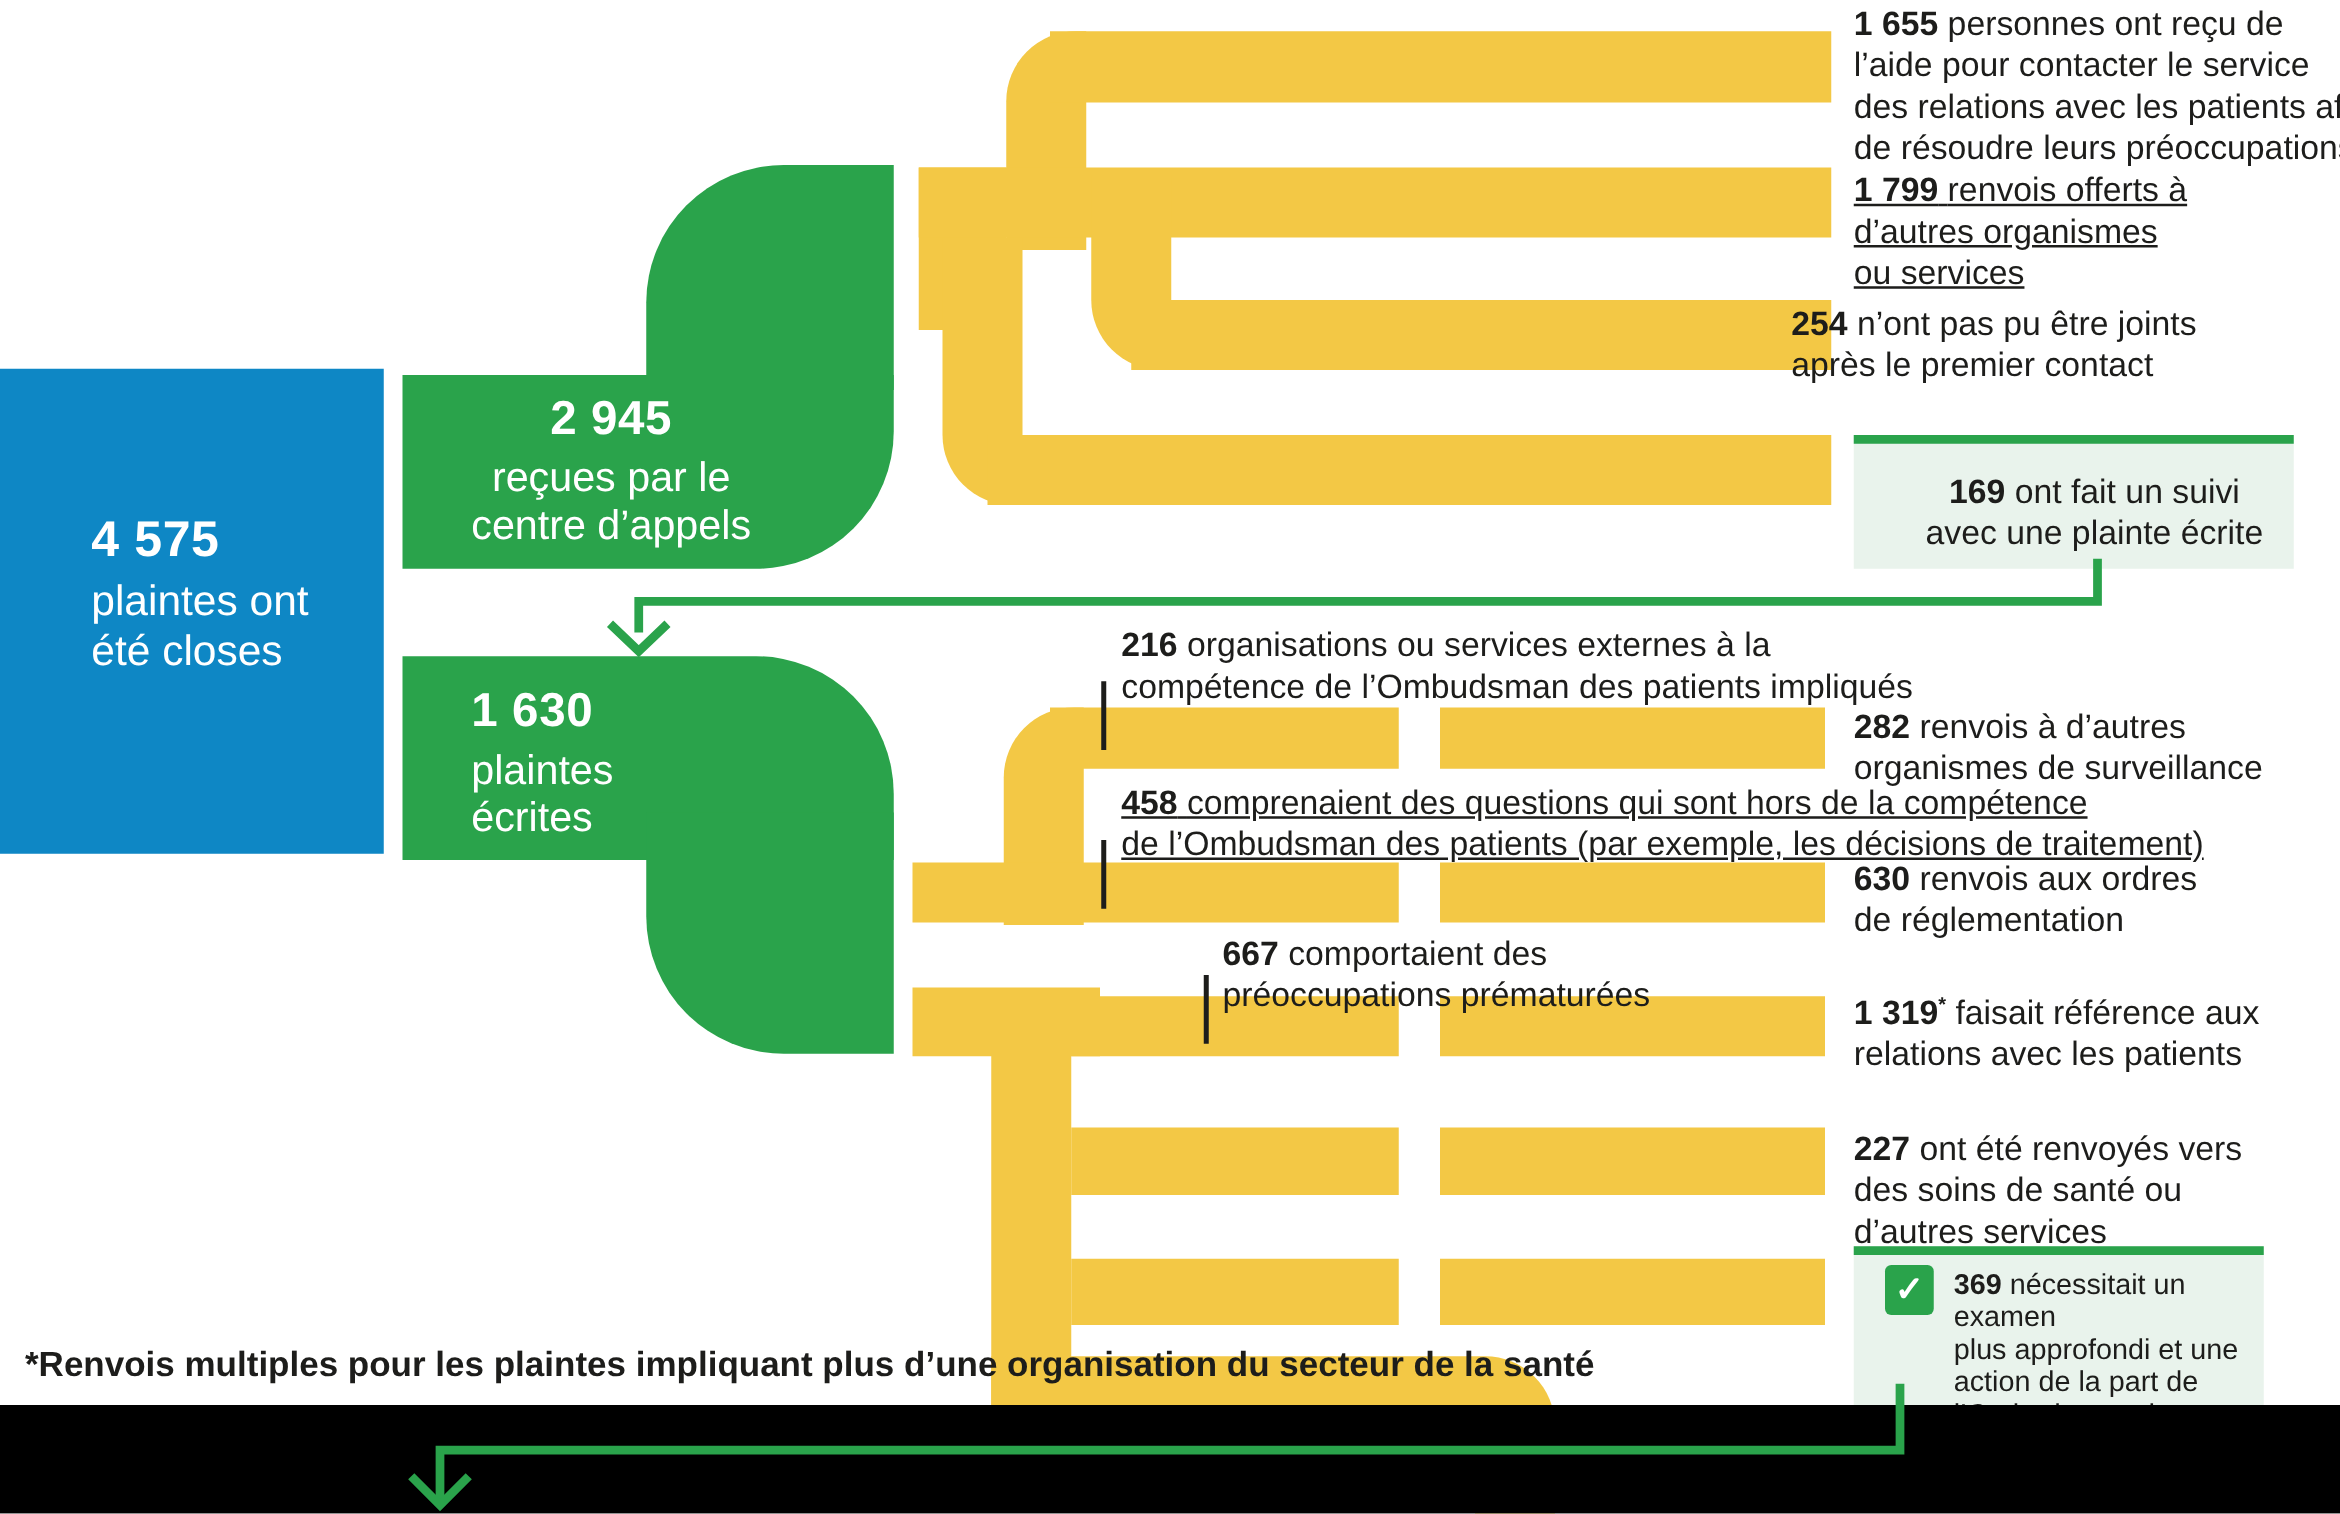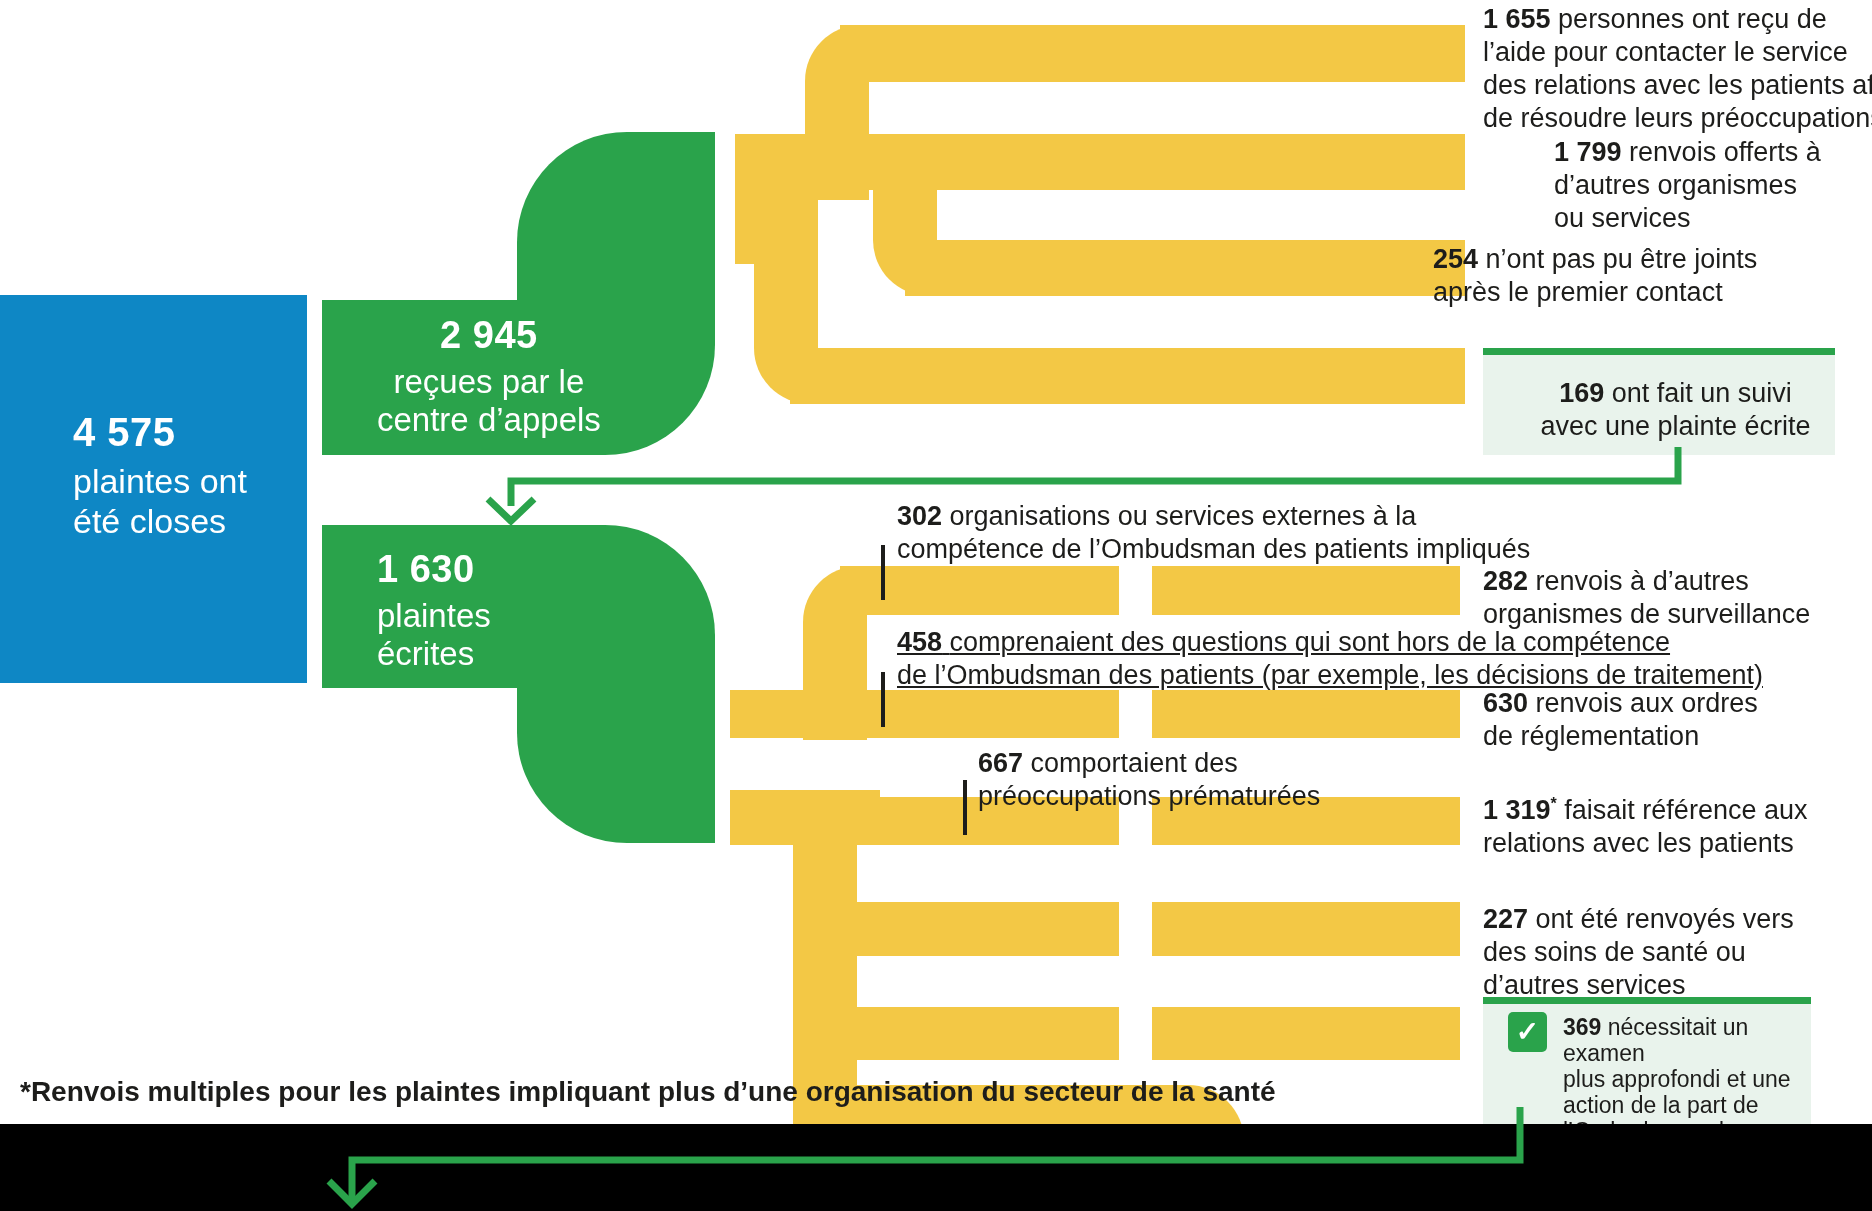--- a/index.html
+++ b/index.html
@@ -90,42 +90,42 @@
 écrites</span>
   </div>
 
   <div class="lbl" style="left:1483px;top:3px;">
     <b>1 655</b>
     <span class="rest">personnes ont reçu de
 l’aide pour contacter le service
 des relations avec les patients afin
 de résoudre leurs préoccupations</span>
   </div>
-  <div class="lbl" style="left:1554px;top:136px;">
+  <div class="lbl" style="left:1483px;top:136px;text-decoration:underline;">
     <b>1 799</b>
     <span class="rest">renvois offerts à
 d’autres organismes
 ou services</span>
   </div>
   <div class="lbl" style="left:1433px;top:243px;">
     <b>254</b>
     <span class="rest">n’ont pas pu être joints
 après le premier contact</span>
   </div>
 
   <div class="callout" style="left:1483px;top:348px;width:352px;height:100px;">
     <div class="lbl-in" style="margin:22px 0 0 33px;text-align:center;">
       <b>169</b>
       <span class="rest">ont fait un suivi
 avec une plainte écrite</span>
     </div>
   </div>
 
   <div class="lbl" style="left:897px;top:500px;">
-    <b>302</b>
+    <b>216</b>
     <span class="rest">organisations ou services externes à la
 compétence de l’Ombudsman des patients impliqués</span>
   </div>
   <div class="tick" style="left:881px;top:545px;height:55px;"></div>
 
   <div class="lbl" style="left:897px;top:626px;text-decoration:underline;">
     <b>458</b>
     <span class="rest">comprenaient des questions qui sont hors de la compétence
 de l’Ombudsman des patients (par exemple, les décisions de traitement)</span>
   </div>

